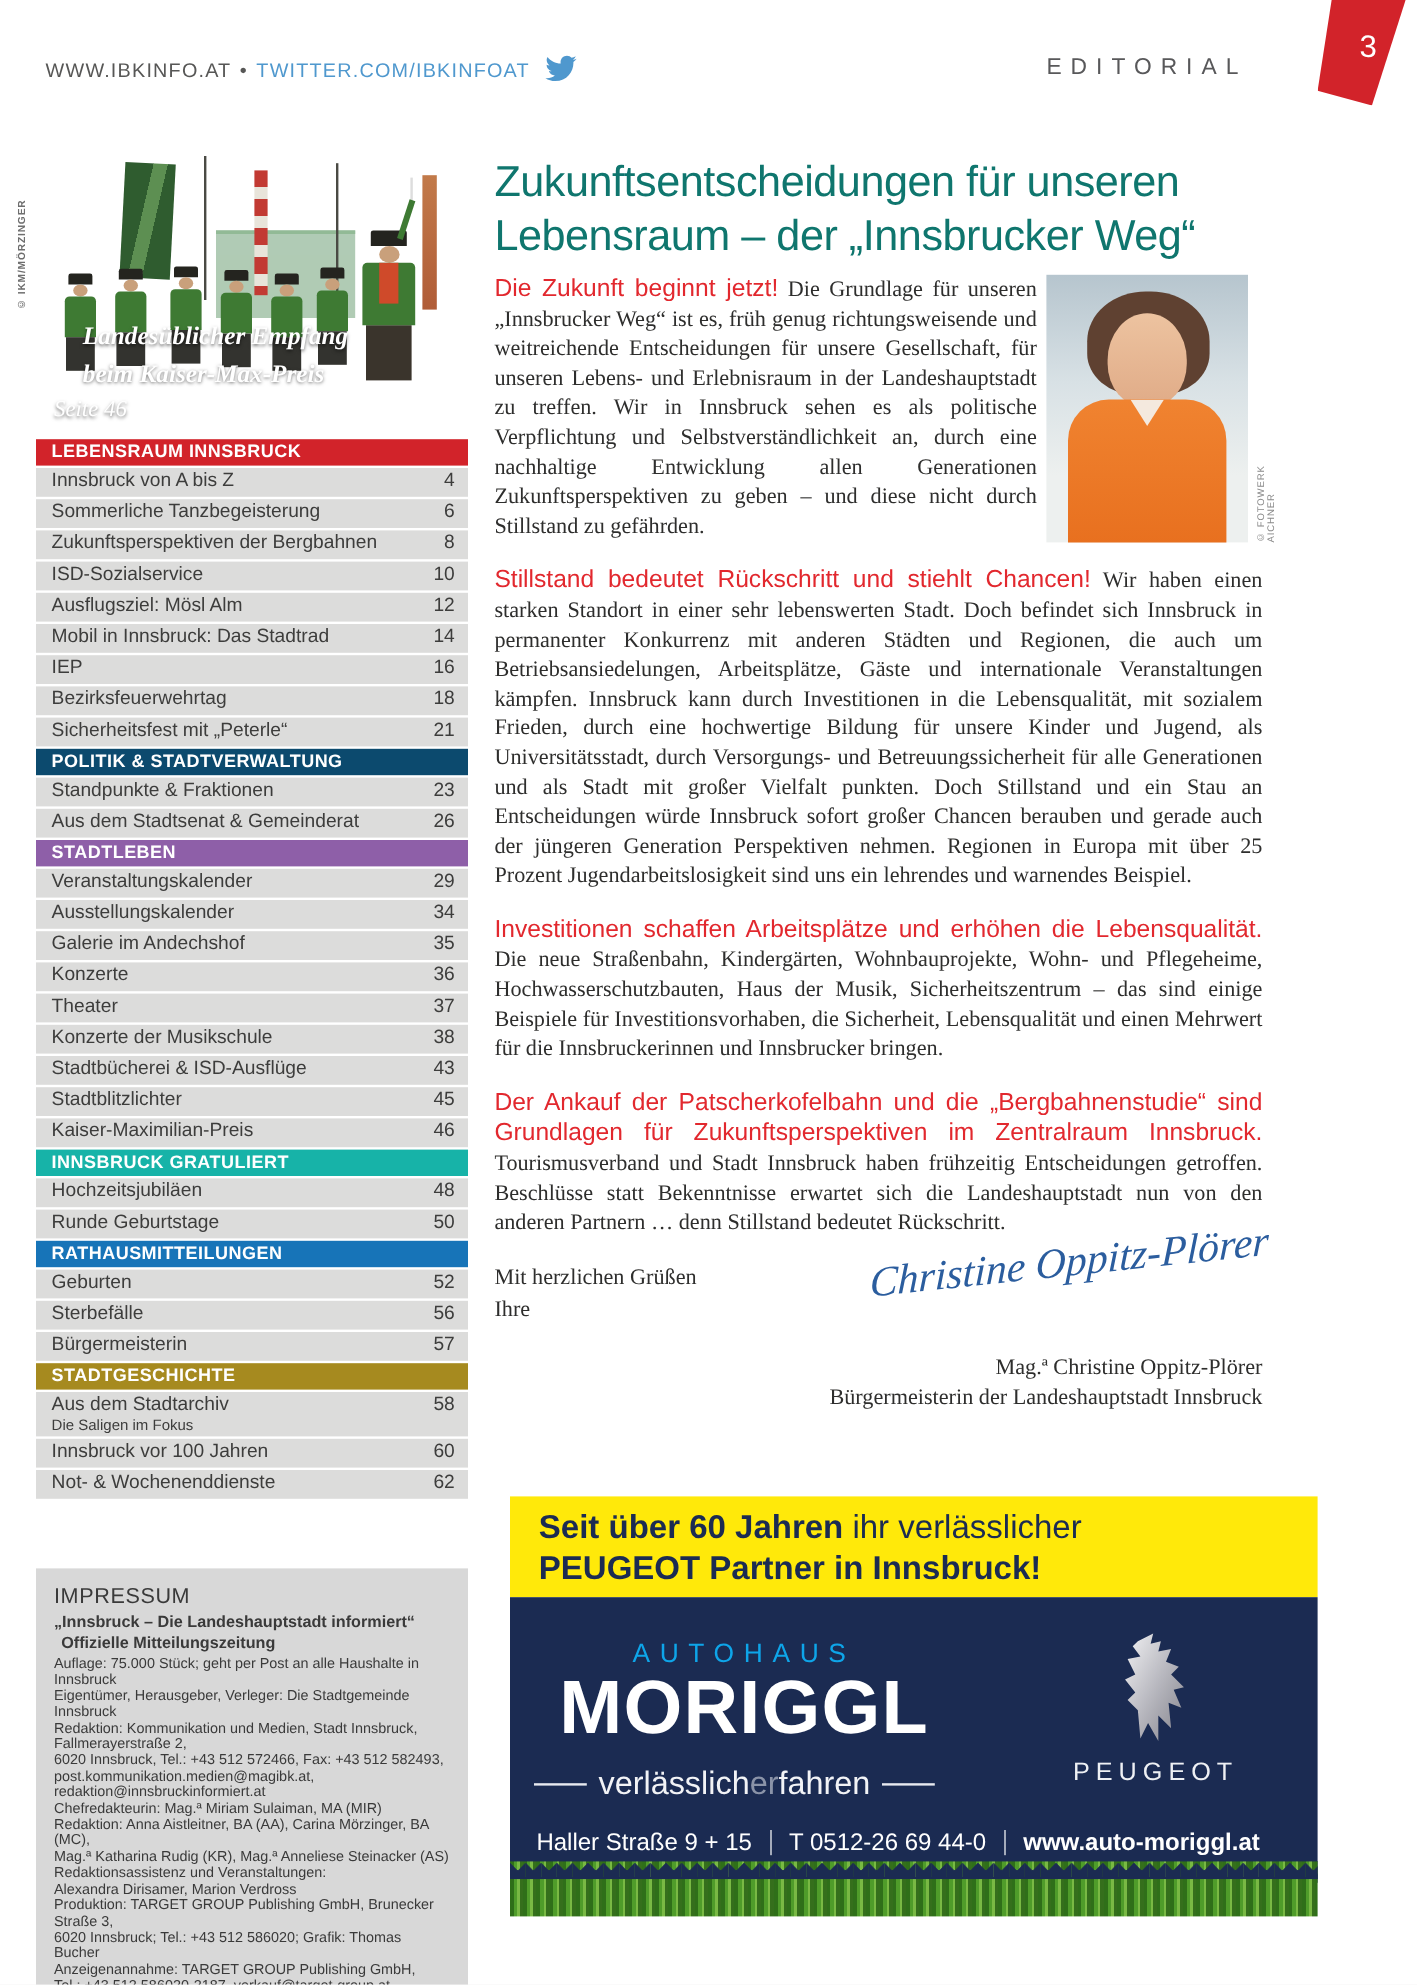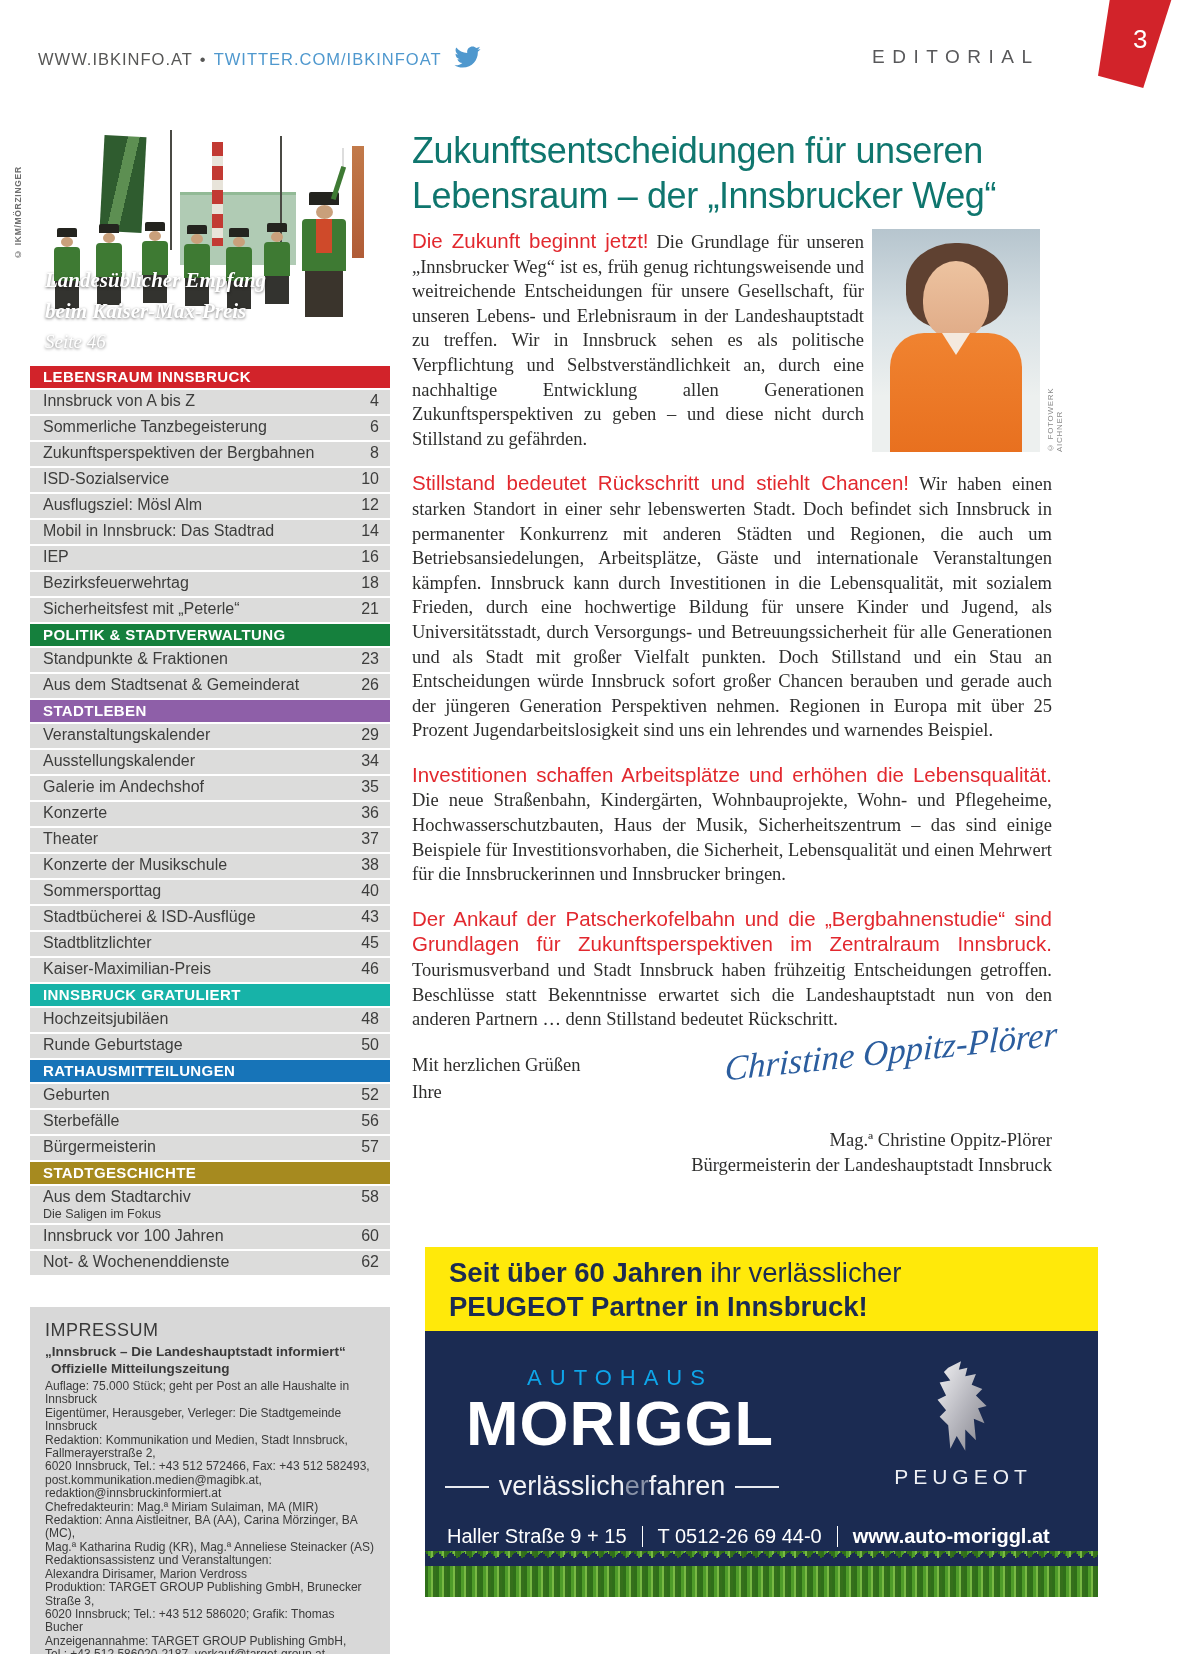--- a/index.html
+++ b/index.html
@@ -49,21 +49,21 @@
   .marcher.leader .face{width:17px;height:14px;}
   .marcher.leader .jacket{width:44px;height:52px;position:relative;}
   .marcher.leader .jacket i{position:absolute;left:14px;top:0;width:16px;height:34px;background:#cf4a2a;}
   .marcher.leader .skirt{width:38px;height:46px;background:#3a342c;}
   .marcher.leader .arm{position:absolute;left:38px;top:-26px;width:5px;height:34px;
       background:#3e7a33;transform:rotate(18deg);}
   .marcher.leader .sword{position:absolute;left:44px;top:-44px;width:2px;height:26px;background:#ddd;}
   .parade-caption{position:absolute;left:15px;bottom:6px;color:#fff;
       font-family:"Liberation Serif",serif;font-style:italic;
       text-shadow:0 1px 3px rgba(0,0,0,.55);}
-  .parade-caption .c1{font-weight:bold;font-size:21px;line-height:31px;}
+  .parade-caption .c1{font-weight:bold;font-size:21px;line-height:31px;margin-left:24px;}
   .parade-caption .c3{font-size:19px;line-height:29px;}
 
   
   .toc{position:absolute;left:30px;top:366px;width:360px;display:flex;flex-direction:column;gap:2px;}
   .toc-sec{display:flex;flex-direction:column;gap:2px;}
   .toc-head{height:22px;line-height:22px;padding-left:13px;color:#fff;
       font-size:15px;font-weight:bold;letter-spacing:.4px;}
   .toc-row{display:flex;justify-content:space-between;align-items:flex-start;
       background:#dcdcdb;padding:1px 11px 2px 13px;min-height:21px;color:#3d3d3c;}
   .toc-label{font-size:16px;line-height:20px;}
@@ -288,21 +288,21 @@
               <div>
                 <div class="toc-label">Sicherheitsfest mit „Peterle“</div>
                 <div class="toc-sub"></div>
               </div>
               <div class="toc-page">21</div>
             </div>
           </div>
       </div>
 
       <div class="toc-sec">
-        <div class="toc-head" style="background-color: #15803d;">POLITIK &amp; STADTVERWALTUNG</div>
+        <div class="toc-head" style="background-color: #0c4a6e;">POLITIK &amp; STADTVERWALTUNG</div>
         <div class="toc-sec">
 
             <div class="toc-row">
               <div>
                 <div class="toc-label">Standpunkte &amp; Fraktionen</div>
                 <div class="toc-sub"></div>
               </div>
               <div class="toc-page">23</div>
             </div>
 
@@ -361,27 +361,20 @@
             </div>
 
             <div class="toc-row">
               <div>
                 <div class="toc-label">Konzerte der Musikschule</div>
                 <div class="toc-sub"></div>
               </div>
               <div class="toc-page">38</div>
             </div>
 
-            <div class="toc-row">
-              <div>
-                <div class="toc-label">Sommersporttag</div>
-                <div class="toc-sub"></div>
-              </div>
-              <div class="toc-page">40</div>
-            </div>
 
             <div class="toc-row">
               <div>
                 <div class="toc-label">Stadtbücherei &amp; ISD-Ausflüge</div>
                 <div class="toc-sub"></div>
               </div>
               <div class="toc-page">43</div>
             </div>
 
             <div class="toc-row">

